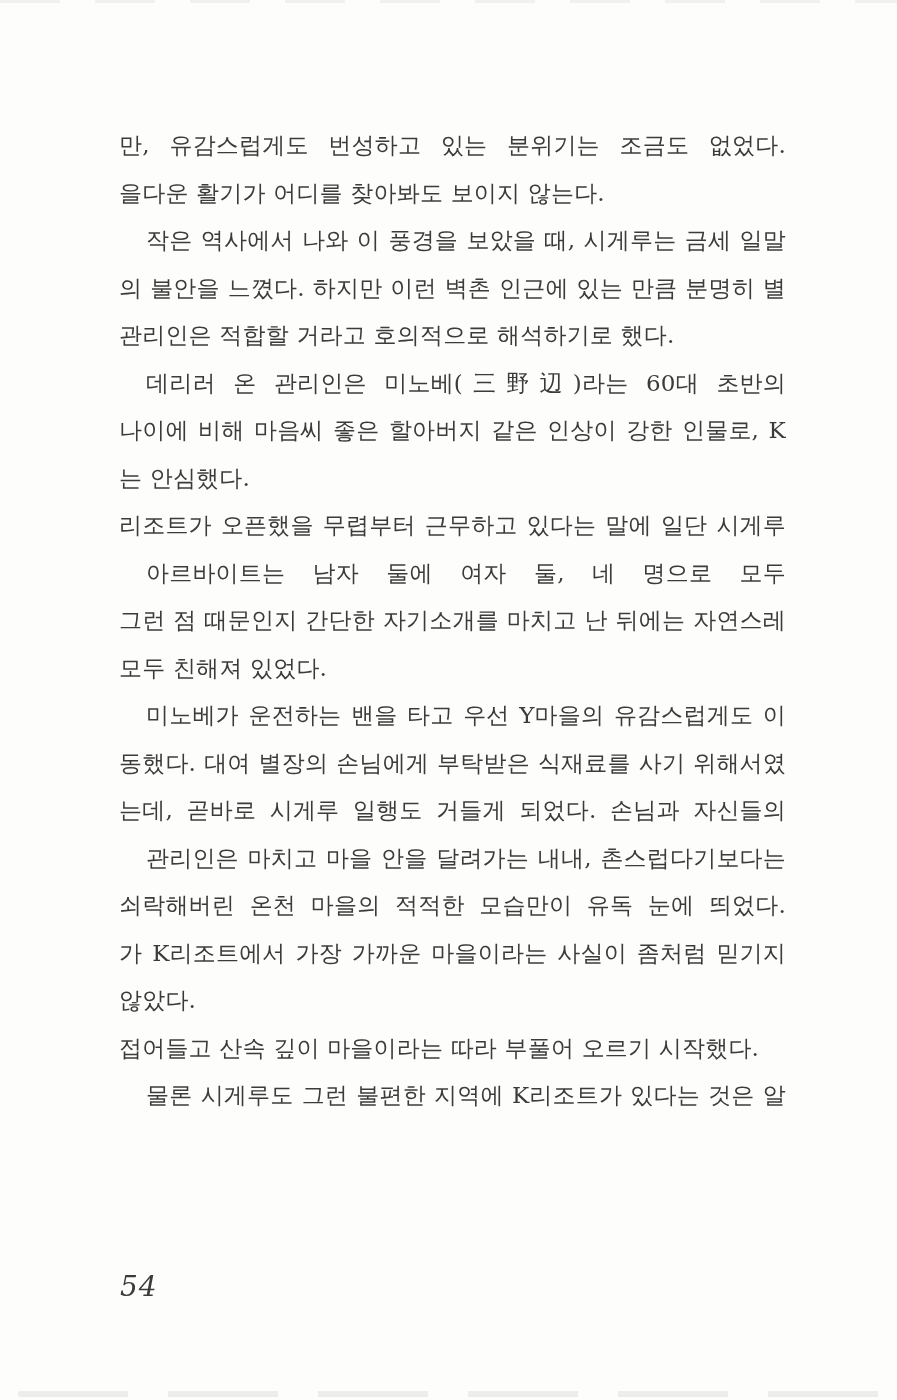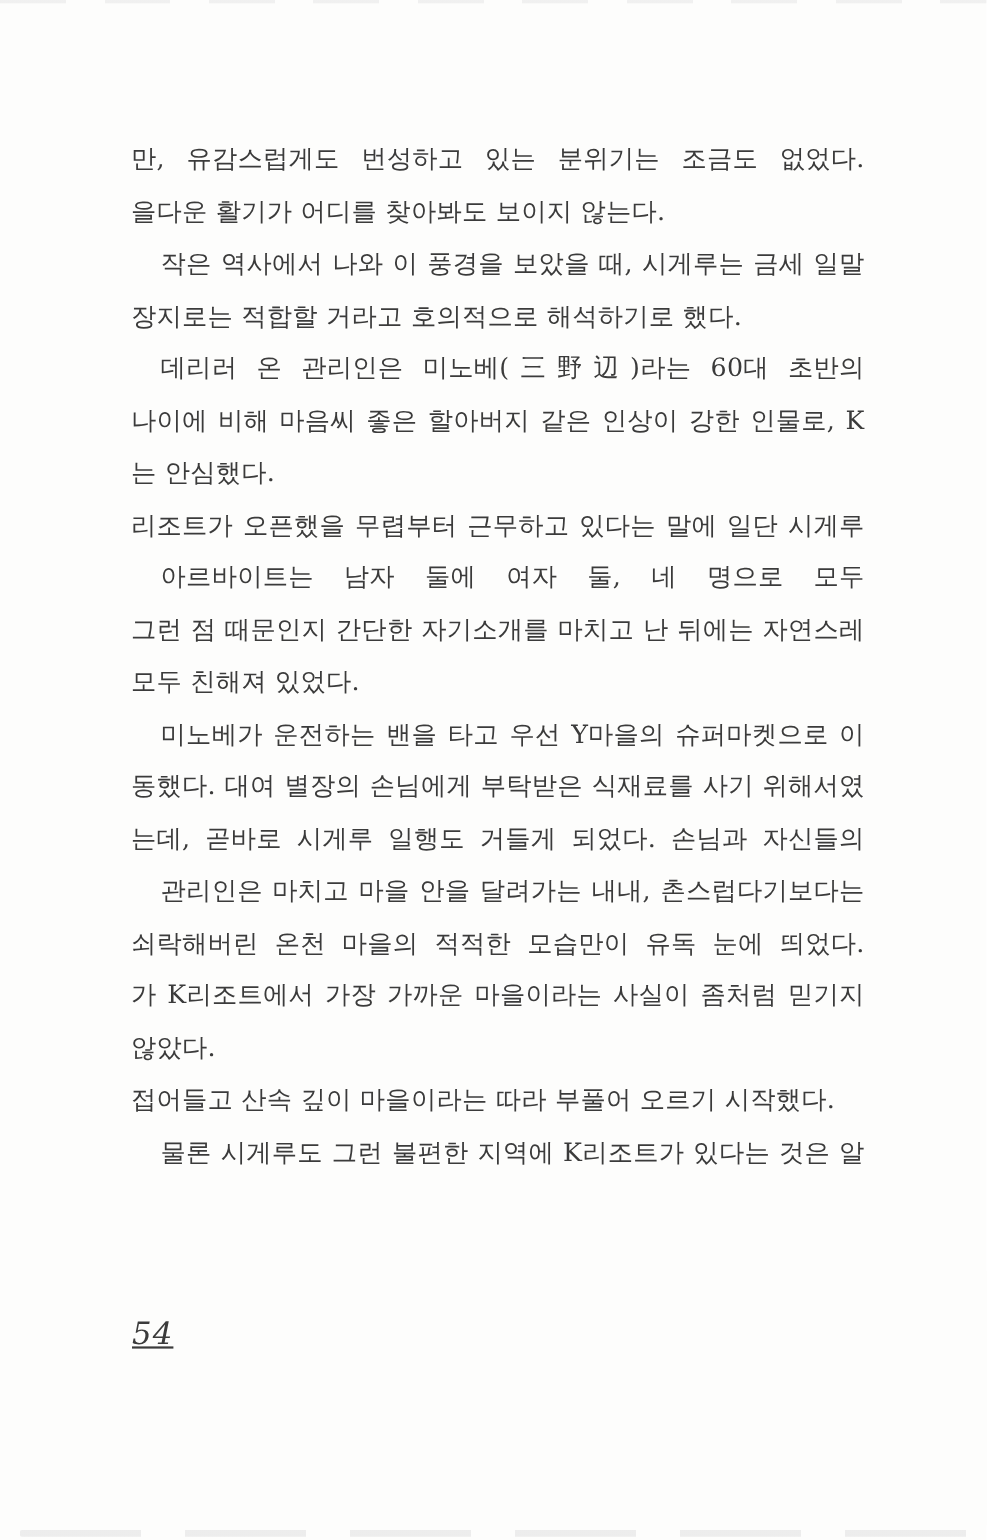--- a/index.html
+++ b/index.html
@@ -62,48 +62,48 @@
   }
   .line.full {
     text-align-last: justify;
   }
   .line.indent {
     text-indent: 27px;
   }
   .page-number {
     position: absolute;
     left: 120px;
-    top: 1196px;
+    top: 1270px;
     font-size: 28px;
     font-style: italic;
     color: var(--text-color, #3b3b3b);
     letter-spacing: 1px;
-    text-decoration: underline;
   }
 </style>
 </head>
 <body>
 
 <div class="page">
   <div class="scan-edge-top"></div>
 
   <div class="text-block">
 
   <div class="line full">만, 유감스럽게도 번성하고 있는 분위기는 조금도 없었다. 온천마</div>
       <div class="line">을다운 활기가 어디를 찾아봐도 보이지 않는다.</div>
       <div class="line indent full">작은 역사에서 나와 이 풍경을 보았을 때, 시게루는 금세 일말</div>
-      <div class="line">장지로는 적합할 거라고 호의적으로 해석하기로 했다.</div>
+      <div class="line full">의 불안을 느꼈다. 하지만 이런 벽촌 인근에 있는 만큼 분명히 별</div>
+      <div class="line">관리인은 적합할 거라고 호의적으로 해석하기로 했다.</div>
       <div class="line indent full">데리러 온 관리인은 미노베(三野辺)라는 60대 초반의 남자였다.</div>
       <div class="line full">나이에 비해 마음씨 좋은 할아버지 같은 인상이 강한 인물로, K</div>
       <div class="line">는 안심했다.</div>
       <div class="line full">리조트가 오픈했을 무렵부터 근무하고 있다는 말에 일단 시게루</div>
       <div class="line indent full">아르바이트는 남자 둘에 여자 둘, 네 명으로 모두 대학생이었다.</div>
       <div class="line full">그런 점 때문인지 간단한 자기소개를 마치고 난 뒤에는 자연스레</div>
       <div class="line">모두 친해져 있었다.</div>
-      <div class="line indent full">미노베가 운전하는 밴을 타고 우선 Y마을의 슈퍼마켓으로 이</div>
+      <div class="line indent full">미노베가 운전하는 밴을 타고 우선 Y마을의 유감스럽게도 이</div>
       <div class="line full">동했다. 대여 별장의 손님에게 부탁받은 식재료를 사기 위해서였</div>
       <div class="line full">는데, 곧바로 시게루 일행도 거들게 되었다. 손님과 자신들의 식재</div>
       <div class="line indent full">관리인은 마치고 마을 안을 달려가는 내내, 촌스럽다기보다는</div>
       <div class="line full">쇠락해버린 온천 마을의 적적한 모습만이 유독 눈에 띄었다. 여기</div>
       <div class="line full">가 K리조트에서 가장 가까운 마을이라는 사실이 좀처럼 믿기지</div>
       <div class="line">않았다.</div>
       <div class="line">접어들고 산속 깊이 마을이라는 따라 부풀어 오르기 시작했다.</div>
       <div class="line indent full">물론 시게루도 그런 불편한 지역에 K리조트가 있다는 것은 알</div>
     </div>
 

